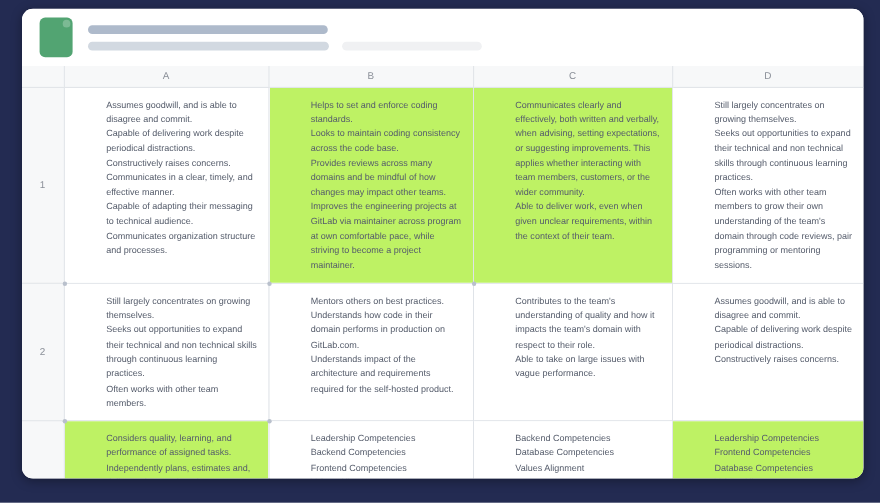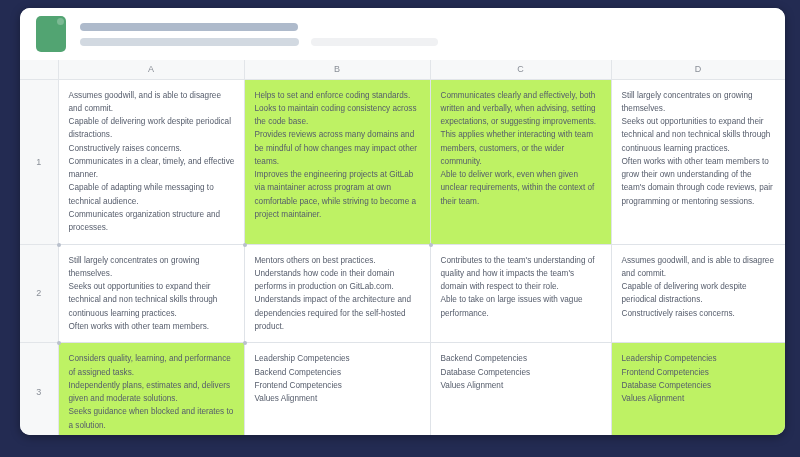--- a/index.html
+++ b/index.html
@@ -126,21 +126,21 @@
     padding: 9px 9px 9px 10px;
     font-size: 8.2px;
     line-height: 1.62;
     color: #555c6b;
     background: #ffffff;
     position: relative;
     word-wrap: break-word;
   }
   td.cell.highlight { background: #bef264; }
 
-  td.cell .line { display: block; white-space: normal; }
+  td.cell .line { display: block; white-space: normal; margin-left: 28px; }
 
   
   td.cell.handle-tl::before {
     content: "";
     position: absolute;
     left: -2px; top: -2px;
     width: 4px; height: 4px;
     background: #b9c0cc;
     border-radius: 50%;
   }
@@ -186,21 +186,21 @@
         </tr>
       </thead>
       <tbody>
         <tr class="r1">
           <td class="rowhead">1</td>
           <td class="cell">
               <span class="line">Assumes goodwill, and is able to disagree and commit.</span>
               <span class="line">Capable of delivering work despite periodical distractions.</span>
               <span class="line">Constructively raises concerns.</span>
               <span class="line">Communicates in a clear, timely, and effective manner.</span>
-              <span class="line">Capable of adapting while messaging to technical audience.</span>
+              <span class="line">Capable of adapting their messaging to technical audience.</span>
               <span class="line">Communicates organization structure and processes.</span>
             </td>
           <td class="cell highlight">
               <span class="line">Helps to set and enforce coding standards.</span>
               <span class="line">Looks to maintain coding consistency across the code base.</span>
               <span class="line">Provides reviews across many domains and be mindful of how changes may impact other teams.</span>
               <span class="line">Improves the engineering projects at GitLab via maintainer across program at own comfortable pace, while striving to become a project maintainer.</span>
             </td>
           <td class="cell highlight">
               <span class="line">Communicates clearly and effectively, both written and verbally, when advising, setting expectations, or suggesting improvements. This applies whether interacting with team members, customers, or the wider community.</span>
@@ -215,21 +215,21 @@
         <tr class="r2">
           <td class="rowhead">2</td>
           <td class="cell handle-tl">
               <span class="line">Still largely concentrates on growing themselves.</span>
               <span class="line">Seeks out opportunities to expand their technical and non technical skills through continuous learning practices.</span>
               <span class="line">Often works with other team members.</span>
             </td>
           <td class="cell handle-tl">
               <span class="line">Mentors others on best practices.</span>
               <span class="line">Understands how code in their domain performs in production on GitLab.com.</span>
-              <span class="line">Understands impact of the architecture and dependencies required for the self-hosted product.</span>
+              <span class="line">Understands impact of the architecture and requirements required for the self-hosted product.</span>
             </td>
           <td class="cell handle-tl">
               <span class="line">Contributes to the team's understanding of quality and how it impacts the team's domain with respect to their role.</span>
               <span class="line">Able to take on large issues with vague performance.</span>
             </td>
           <td class="cell">
               <span class="line">Assumes goodwill, and is able to disagree and commit.</span>
               <span class="line">Capable of delivering work despite periodical distractions.</span>
               <span class="line">Constructively raises concerns.</span>
             </td>

